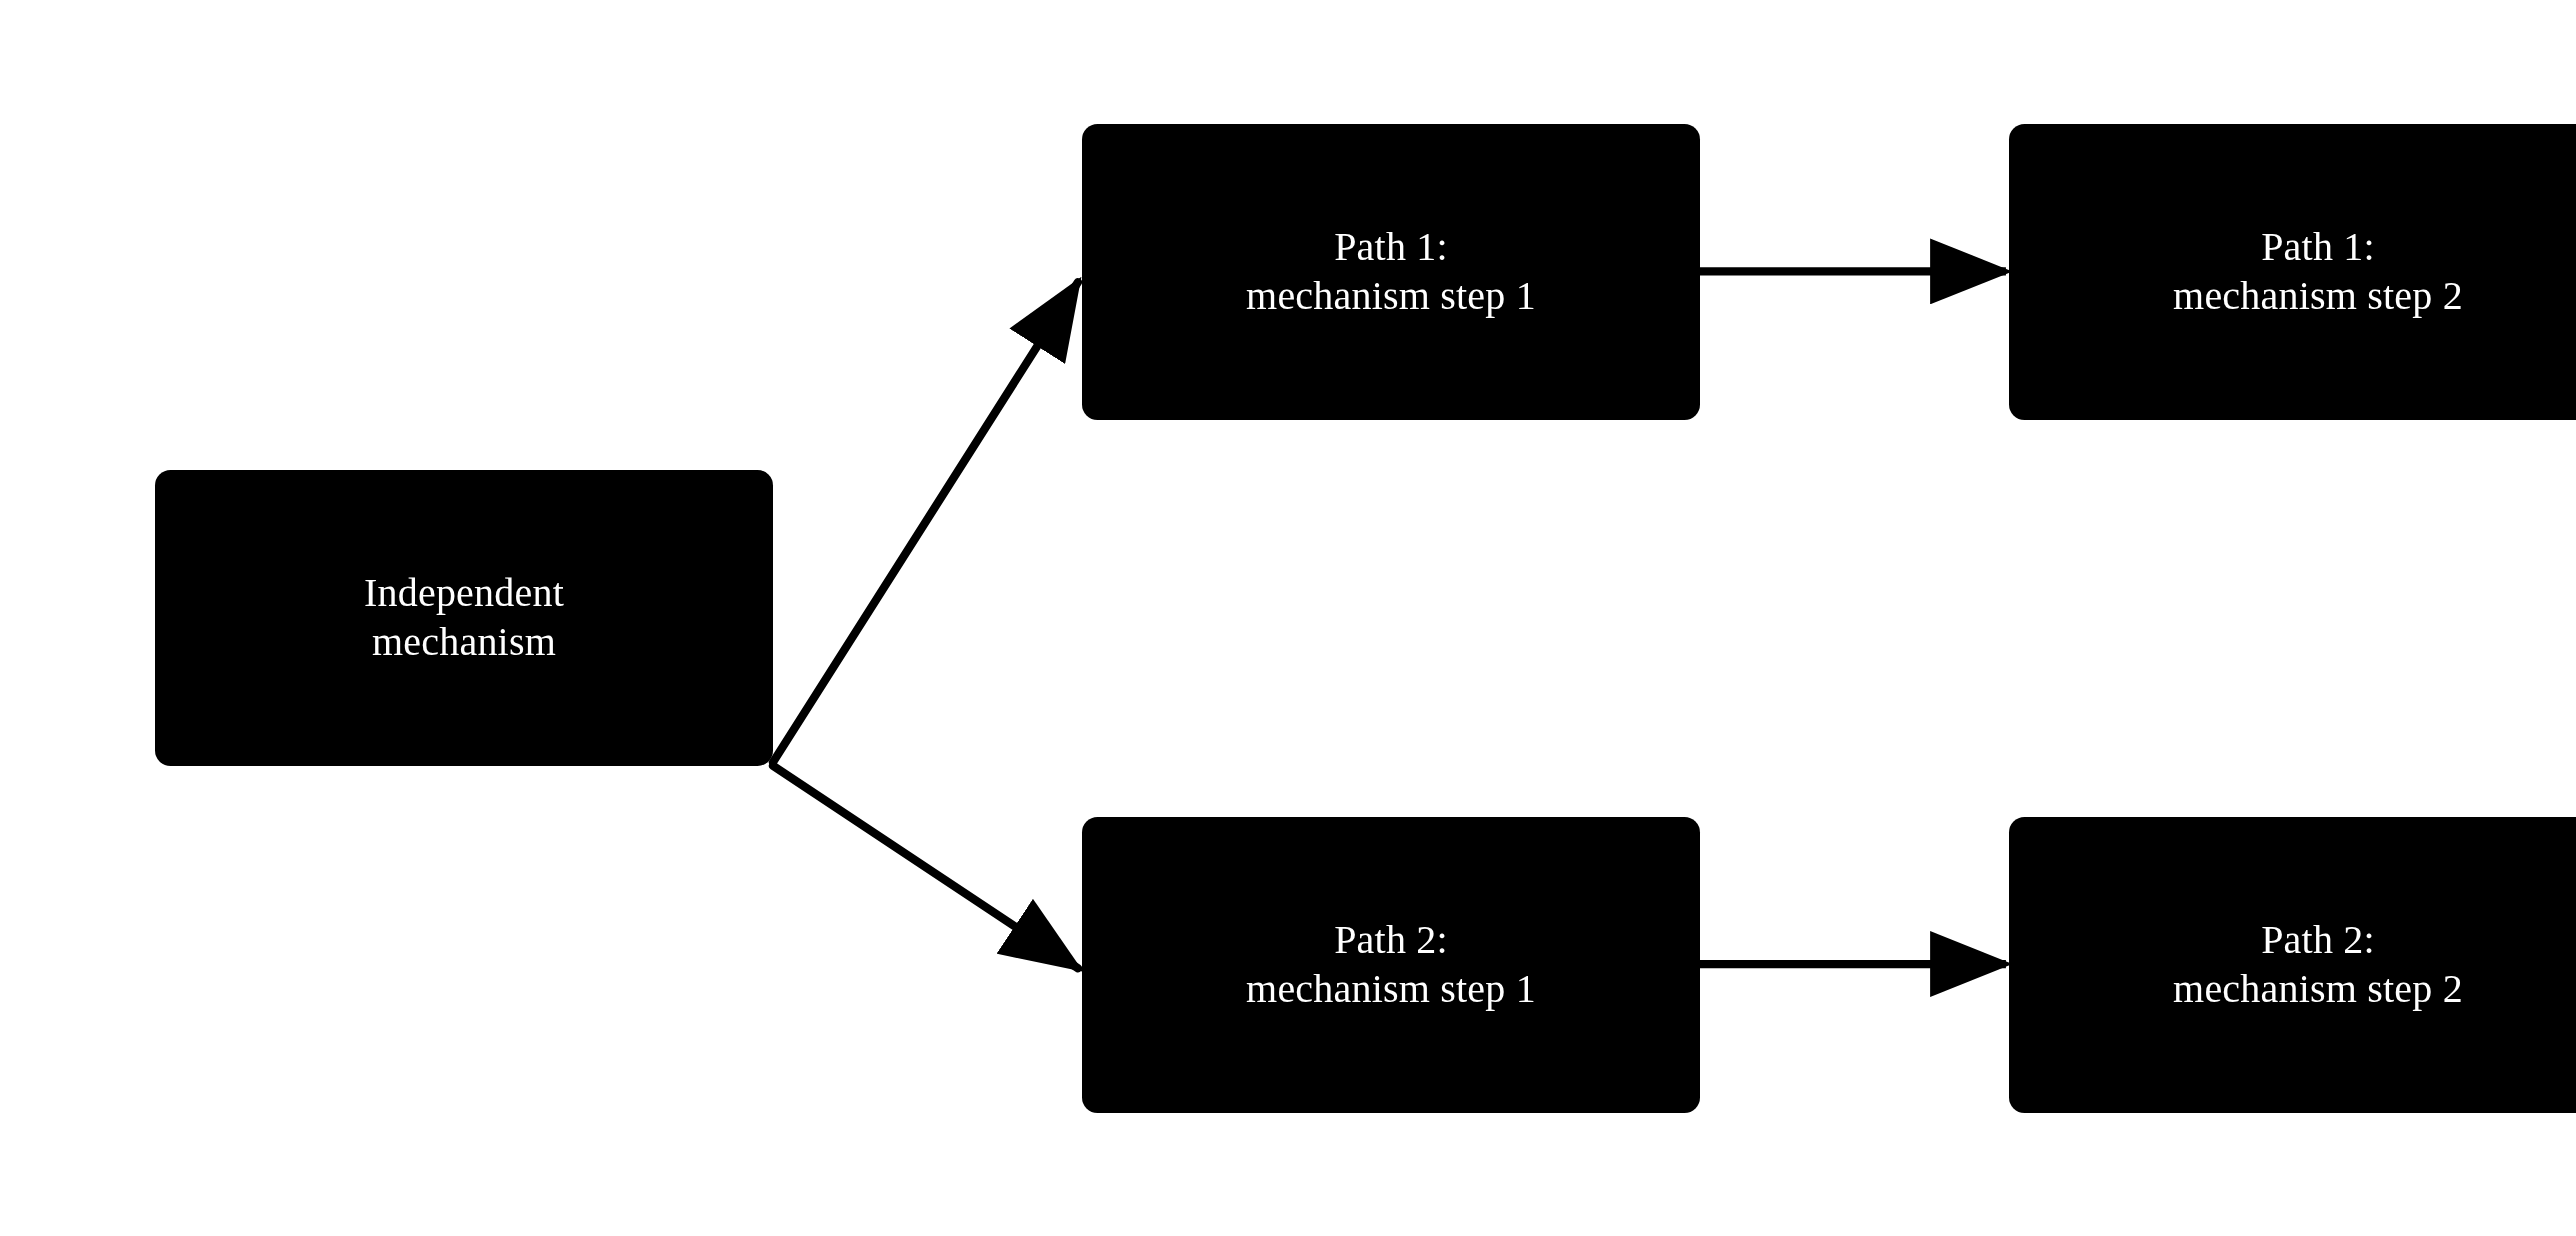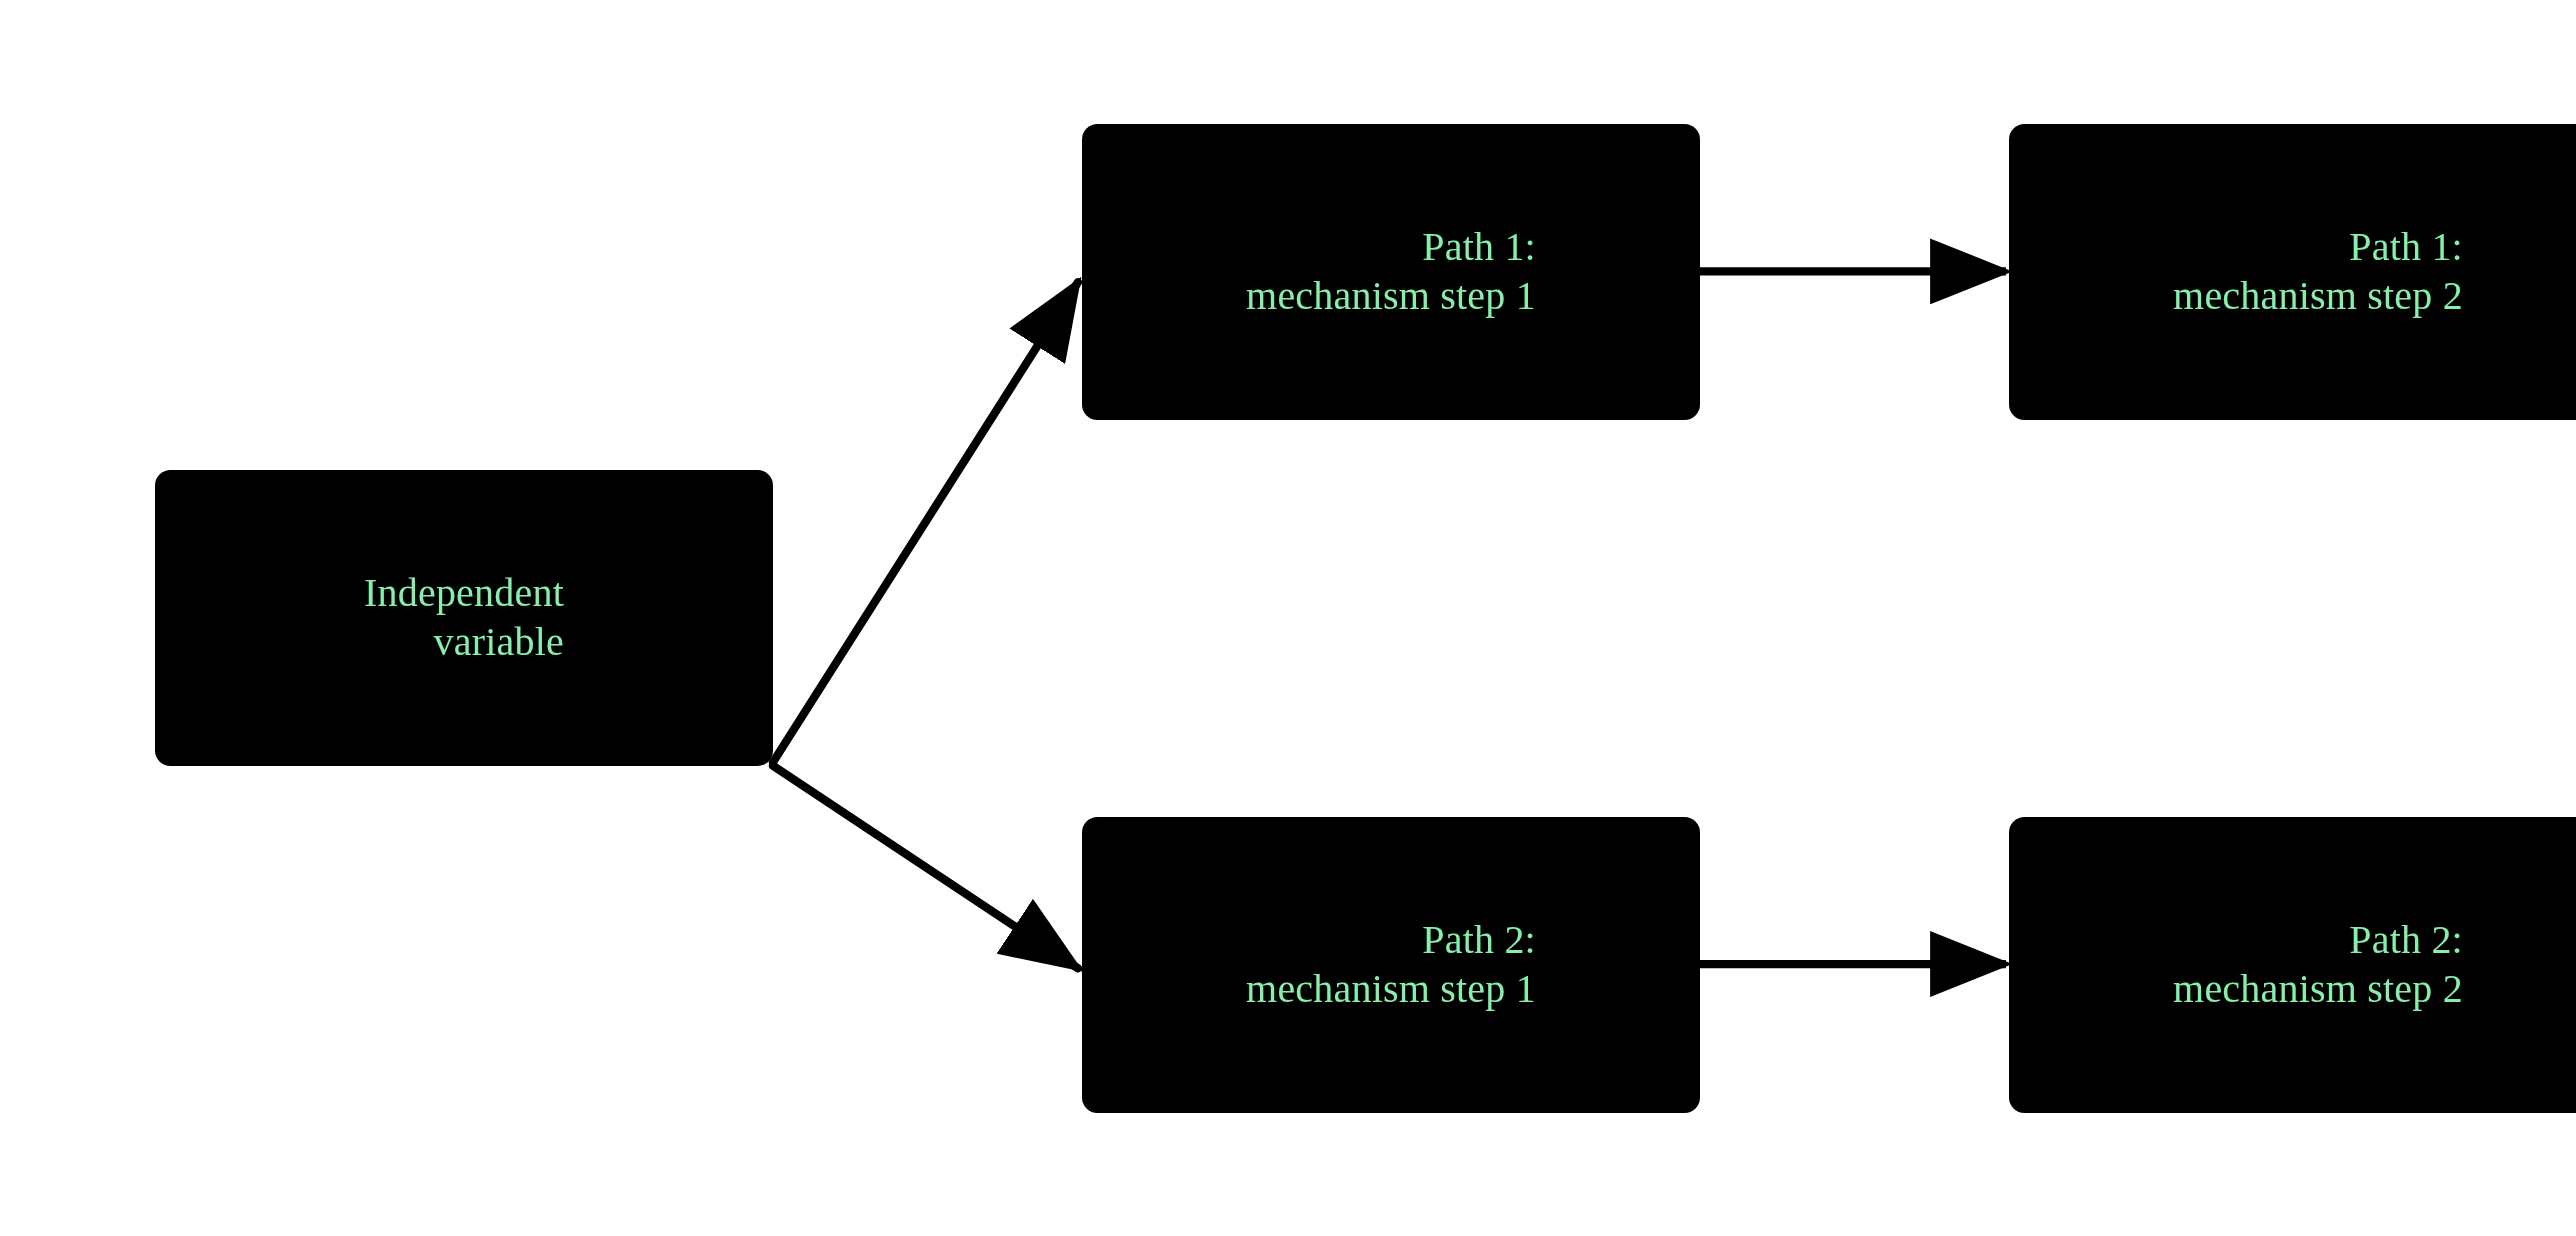--- a/index.html
+++ b/index.html
@@ -32,25 +32,25 @@
     position: absolute;
     background: #000000;
     border-radius: 15.5px;
     display: flex;
     align-items: center;
     justify-content: center;
     box-sizing: border-box;
     z-index: 2;
   }
   .node-label {
-    color: #86efac;
+    color: #ffffff;
     font-family: "Liberation Serif", "DejaVu Serif", serif;
     font-size: 40px;
     line-height: 1.22;
-    text-align: right;
+    text-align: center;
     white-space: pre-line;
     letter-spacing: 0.2px;
   }
   
   #node-independent-variable { left: 155px;  top: 470px;  width: 618px; height: 296px; }
   #node-path1-step1          { left: 1082px; top: 124px;  width: 618px; height: 296px; }
   #node-path1-step2          { left: 2009px; top: 124px;  width: 618px; height: 296px; }
   #node-path2-step1          { left: 1082px; top: 817px; width: 618px; height: 296px; }
   #node-path2-step2          { left: 2009px; top: 817px; width: 618px; height: 296px; }
 </style>
@@ -74,21 +74,21 @@
 
     <line x1="3300" y1="1872" x2="3894" y2="1872" stroke="#000000" stroke-width="16" stroke-linecap="butt" marker-end="url(#arrowhead)"></line>
 
     <line x1="5100" y1="548" x2="5694" y2="912" stroke="#000000" stroke-width="16" stroke-linecap="round" marker-end="url(#arrowhead)"></line>
 
     <line x1="5100" y1="1880" x2="5694" y2="1487" stroke="#000000" stroke-width="16" stroke-linecap="round" marker-end="url(#arrowhead)"></line>
   </svg>
 
   <div class="node" id="node-independent-variable">
     <span class="node-label">Independent
-variable</span>
+mechanism</span>
   </div>
 
   <div class="node" id="node-path1-step1">
     <span class="node-label">Path 1:
 mechanism step 1</span>
   </div>
 
   <div class="node" id="node-path1-step2">
     <span class="node-label">Path 1:
 mechanism step 2</span>

